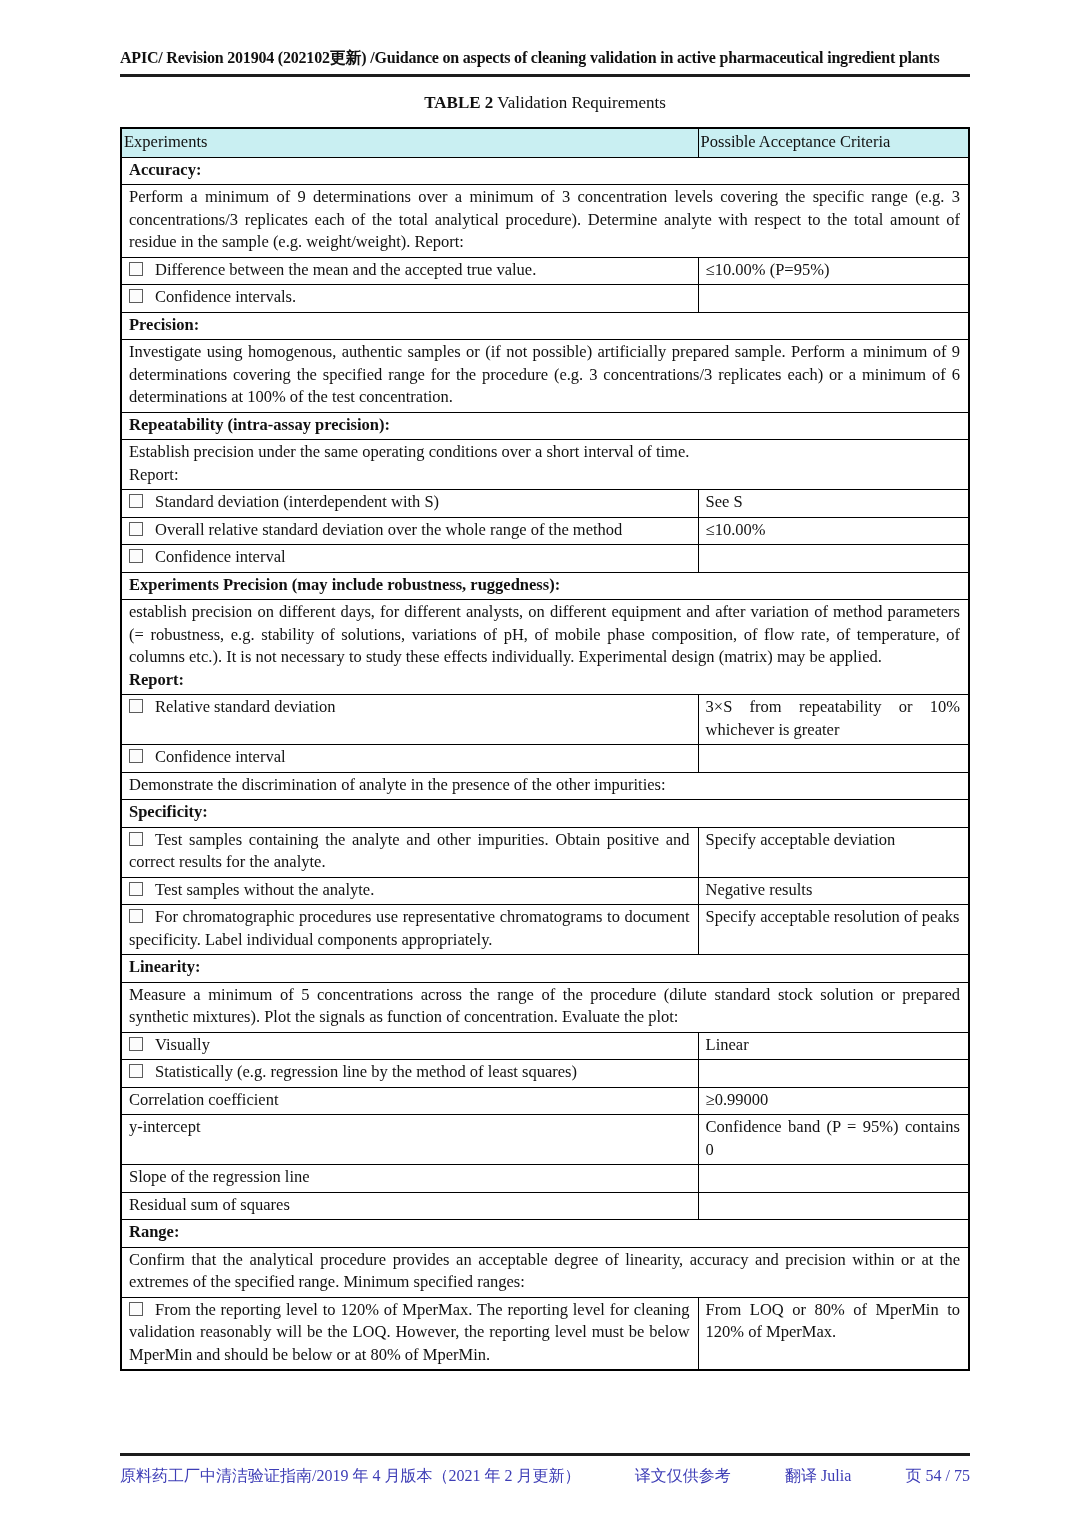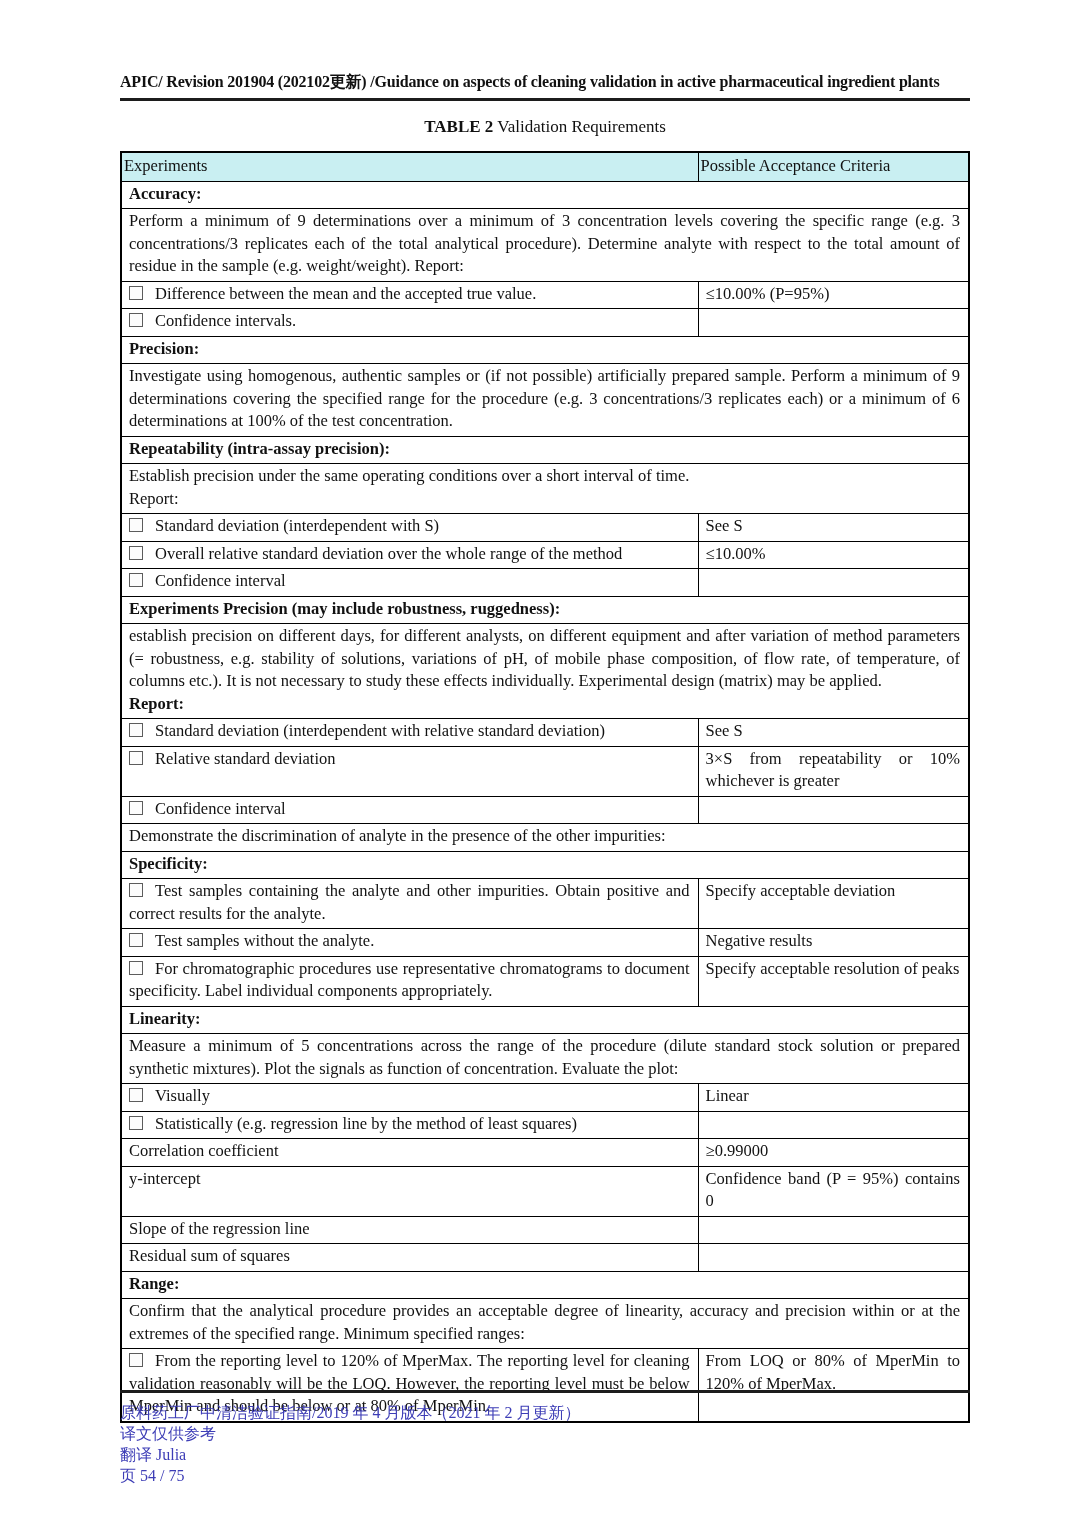--- a/index.html
+++ b/index.html
@@ -13,21 +13,21 @@
     color: #111;
   }
   .page {
     position: absolute;
     left: 120px;
     right: 110px;
     top: 0;
     bottom: 0;
   }
   .doc-header {
-    padding-top: 72px;
+    padding-top: 48px;
     font-size: 16px;
     font-weight: bold;
     letter-spacing: -0.2px;
     padding-bottom: 5px;
     border-bottom: 3px solid #1c1c1c;
     white-space: nowrap;
   }
   .doc-title {
     text-align: center;
     font-size: 17px;
@@ -74,21 +74,20 @@
     right: 0;
     bottom: 40px;
     border-top: 3px solid #1c1c1c;
     padding-top: 10px;
     font-size: 16px;
     color: var(--footer-color, #3d3db6);
     display: flex;
     justify-content: space-between;
     align-items: baseline;
     white-space: nowrap;
-    flex-direction: column;
   }
 </style>
 </head>
 <body>
 
 <div class="page">
 
   <div class="doc-header">
     <span>APIC/ Revision 201904 (202102更新) /Guidance on aspects of cleaning validation in active pharmaceutical ingredient plants</span>
   </div>
@@ -153,24 +152,20 @@
         <tr>
           <td colspan="2" class="cell section-cell">Experiments Precision (may include robustness, ruggedness):</td>
         </tr>
         <tr>
           <td colspan="2" class="cell text-cell">
             <div class="">establish precision on different days, for different analysts, on different equipment and after variation of method parameters (= robustness, e.g. stability of solutions, variations of pH, of mobile phase composition, of flow rate, of temperature, of columns etc.). It is not necessary to study these effects individually. Experimental design (matrix) may be applied.</div>
             <div class="bold-line">Report:</div>
           </td>
         </tr>
         <tr>
-          <td class="cell left-cell left-col"><span class="checkbox"></span><span>Standard deviation (interdependent with relative standard deviation)</span></td>
-          <td class="cell right-cell">See S</td>
-        </tr>
-        <tr>
           <td class="cell left-cell left-col"><span class="checkbox"></span><span>Relative standard deviation</span></td>
           <td class="cell right-cell">3×S from repeatability or 10% whichever is greater</td>
         </tr>
         <tr>
           <td class="cell left-cell left-col"><span class="checkbox"></span><span>Confidence interval</span></td>
           <td class="cell right-cell"></td>
         </tr>
         <tr>
           <td colspan="2" class="cell text-cell">
             <div class="">Demonstrate the discrimination of analyte in the presence of the other impurities:</div>

